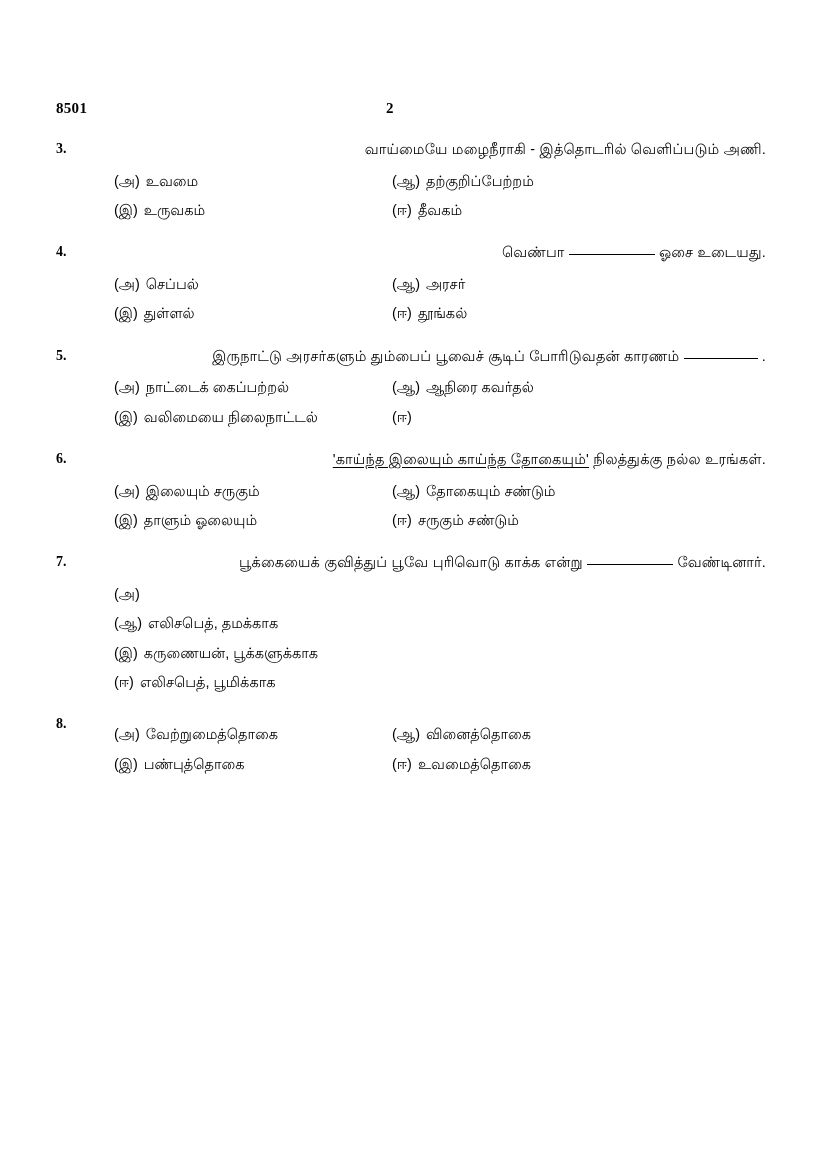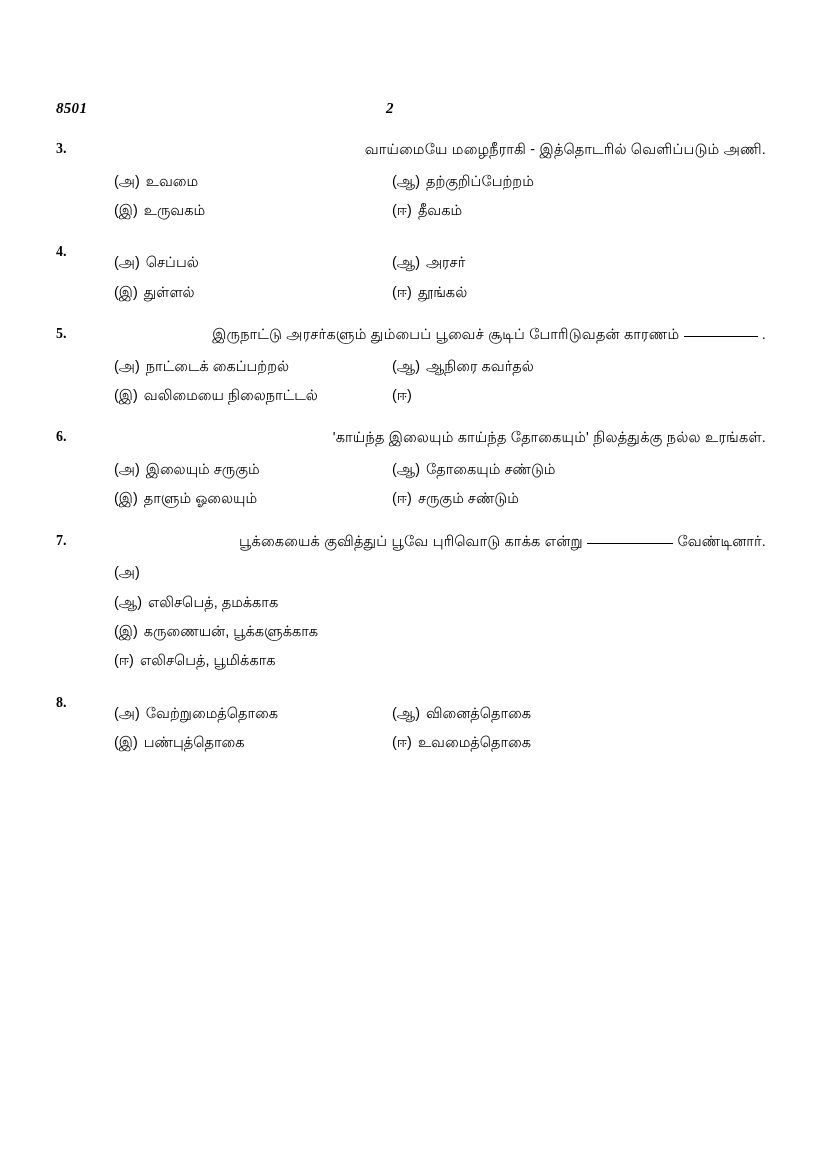--- a/index.html
+++ b/index.html
@@ -22,21 +22,20 @@
     box-sizing: border-box;
     padding: 100px 60px 40px 56px;
   }
   .header-row {
     display: flex;
     align-items: center;
     font-weight: bold;
     font-size: 15px;
     font-family: "Liberation Serif", serif;
     margin-bottom: 18px;
-    font-style: italic;
   }
   .header-code {
     width: 330px;
     letter-spacing: 0.3px;
   }
   .header-page {
     font-size: 15px;
   }
 
   .question {
@@ -55,20 +54,21 @@
   .q-body {
     flex: 1 1 auto;
   }
   .q-stem {
     font-size: 14.5px;
     line-height: 1.5;
     letter-spacing: 0.2px;
     text-align: right;
   }
   .q-stem .underlined {
+    text-decoration: underline;
     text-underline-offset: 3px;
   }
   .q-subline {
     font-size: 14.5px;
     line-height: 1.5;
     margin-top: 8px;
     padding-left: 52px;
   }
   .options {
     margin-top: 10px;
@@ -148,20 +148,25 @@
             <span>தீவகம்</span>
           </div>
         </div>
       </div>
     </div>
   </div>
 
   <div class="question">
     <div class="q-num">4.</div>
     <div class="q-body">
+      <div class="q-stem">
+        <span>வெண்பா</span>
+        <span class="blank"></span>
+        <span>ஓசை உடையது.</span>
+      </div>
       <div class="options">
         <div class="opt-row">
           <div class="opt opt-col-a">
             <span class="opt-key">(அ)</span>
             <span>செப்பல்</span>
           </div>
           <div class="opt opt-col-b">
             <span class="opt-key">(ஆ)</span>
             <span>அரசர்</span>
           </div>

